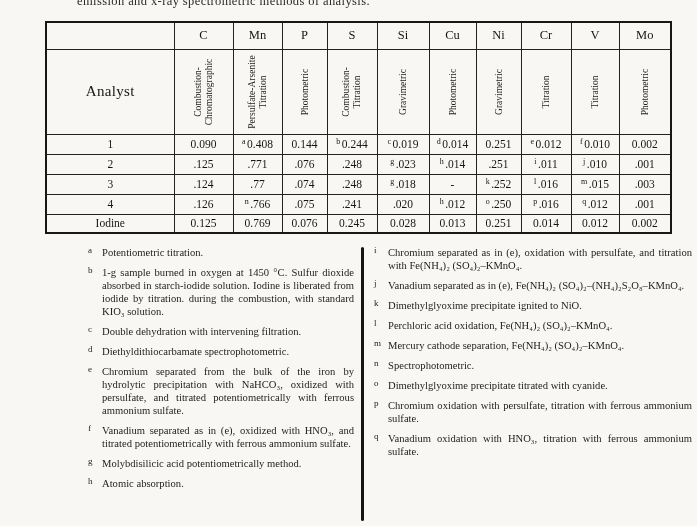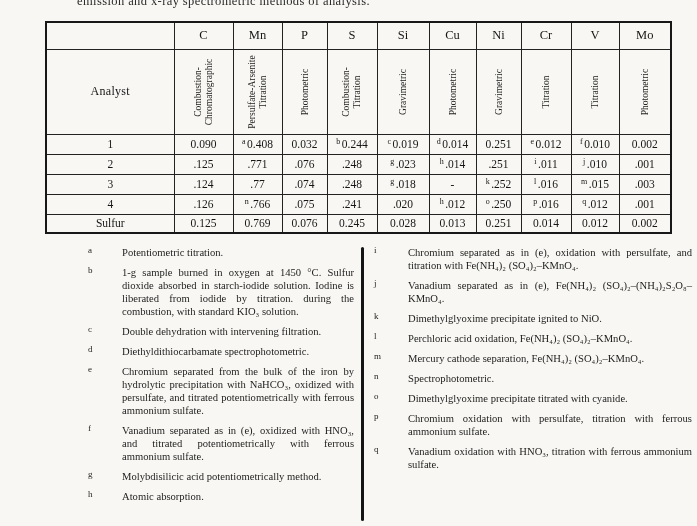--- a/index.html
+++ b/index.html
@@ -25,40 +25,40 @@
   tr.element-row th { font-size:12.5px; }
   tr.method-row { height:85px; }
   th.method-cell { position:relative; }
   .rotwrap { position:absolute; left:0; top:0; right:0; bottom:0; }
   .rot {
     position:absolute; left:50%; top:50%;
     transform:translate(-50%,-50%) rotate(-90deg);
     width:80px; font-size:9.5px; line-height:1.12; text-align:center;
     color:#1d1d1d;
   }
-  th.analyst-cell { font-size:12px; letter-spacing:0.3px; }
+  th.analyst-cell { font-size:15px; letter-spacing:0.3px; }
   tr.data-row { height:20px; }
   tr.data-row th, tr.data-row td { font-size:11.5px; }
   tr.avg-row { height:19px; }
   tr.avg-row th, tr.avg-row td { font-size:11.5px; }
   sup.cellsup {
     font-size:8px; line-height:0; vertical-align:4px; margin-right:1.5px;
   }
   .fncol {
     position:absolute; top:246px; font-size:10.6px; line-height:13px;
     color:#1d1d1d;
   }
   #fn-left  { left:88px;  width:266px; }
   #fn-right { left:374px; width:318px; }
   .fn { display:flex; margin-bottom:7px; }
   .fn .mk {
     flex:0 0 14px; font-size:9px; transform:translateY(-2px);
     text-align:left;
   }
-  .fn .tx { flex:1; text-align:justify;margin-left:20px; }
+  .fn .tx { flex:1; text-align:justify; }
   .divider {
     position:absolute; left:361px; top:247px; width:2.6px; height:274px;
     background:#141414; border-radius:2px;
   }
 </style>
 </head>
 <body>
 
 <div class="caption">emission and x-ray spectrometric methods of analysis.</div>
 
@@ -142,21 +142,21 @@
             <div class="rot">Photometric</div>
           </div>
         </th>
       </tr>
   </thead>
   <tbody id="table-body">
       <tr class="data-row">
         <th>1</th>
         <td><span>0.090</span></td>
         <td><sup class="cellsup">a</sup><span>0.408</span></td>
-        <td><span>0.032</span></td>
+        <td><span>0.144</span></td>
         <td><sup class="cellsup">b</sup><span>0.244</span></td>
         <td><sup class="cellsup">c</sup><span>0.019</span></td>
         <td><sup class="cellsup">d</sup><span>0.014</span></td>
         <td><span>0.251</span></td>
         <td><sup class="cellsup">e</sup><span>0.012</span></td>
         <td><sup class="cellsup">f</sup><span>0.010</span></td>
         <td><span>0.002</span></td>
       </tr>
       <tr class="data-row">
         <th>2</th>
@@ -191,21 +191,21 @@
         <td><span>.075</span></td>
         <td><span>.241</span></td>
         <td><span>.020</span></td>
         <td><sup class="cellsup">h</sup><span>.012</span></td>
         <td><sup class="cellsup">o</sup><span>.250</span></td>
         <td><sup class="cellsup">p</sup><span>.016</span></td>
         <td><sup class="cellsup">q</sup><span>.012</span></td>
         <td><span>.001</span></td>
       </tr>
       <tr class="avg-row">
-        <th>Sulfur</th>
+        <th>Iodine</th>
         <td><span>0.125</span></td>
         <td><span>0.769</span></td>
         <td><span>0.076</span></td>
         <td><span>0.245</span></td>
         <td><span>0.028</span></td>
         <td><span>0.013</span></td>
         <td><span>0.251</span></td>
         <td><span>0.014</span></td>
         <td><span>0.012</span></td>
         <td><span>0.002</span></td>

